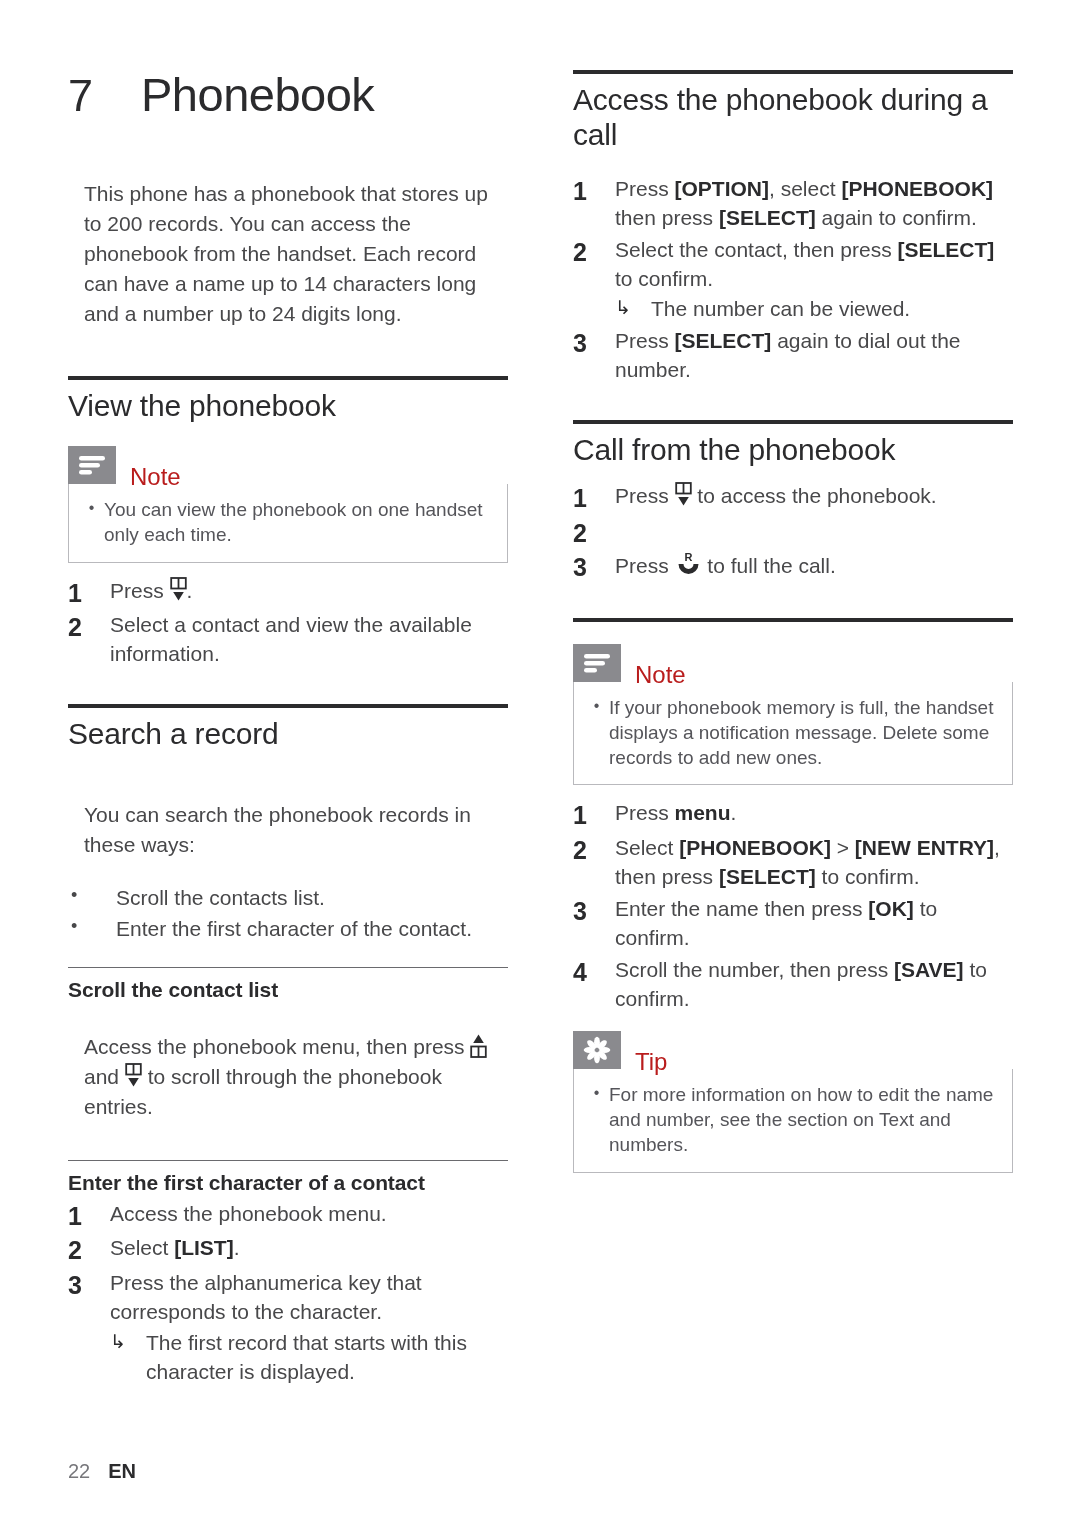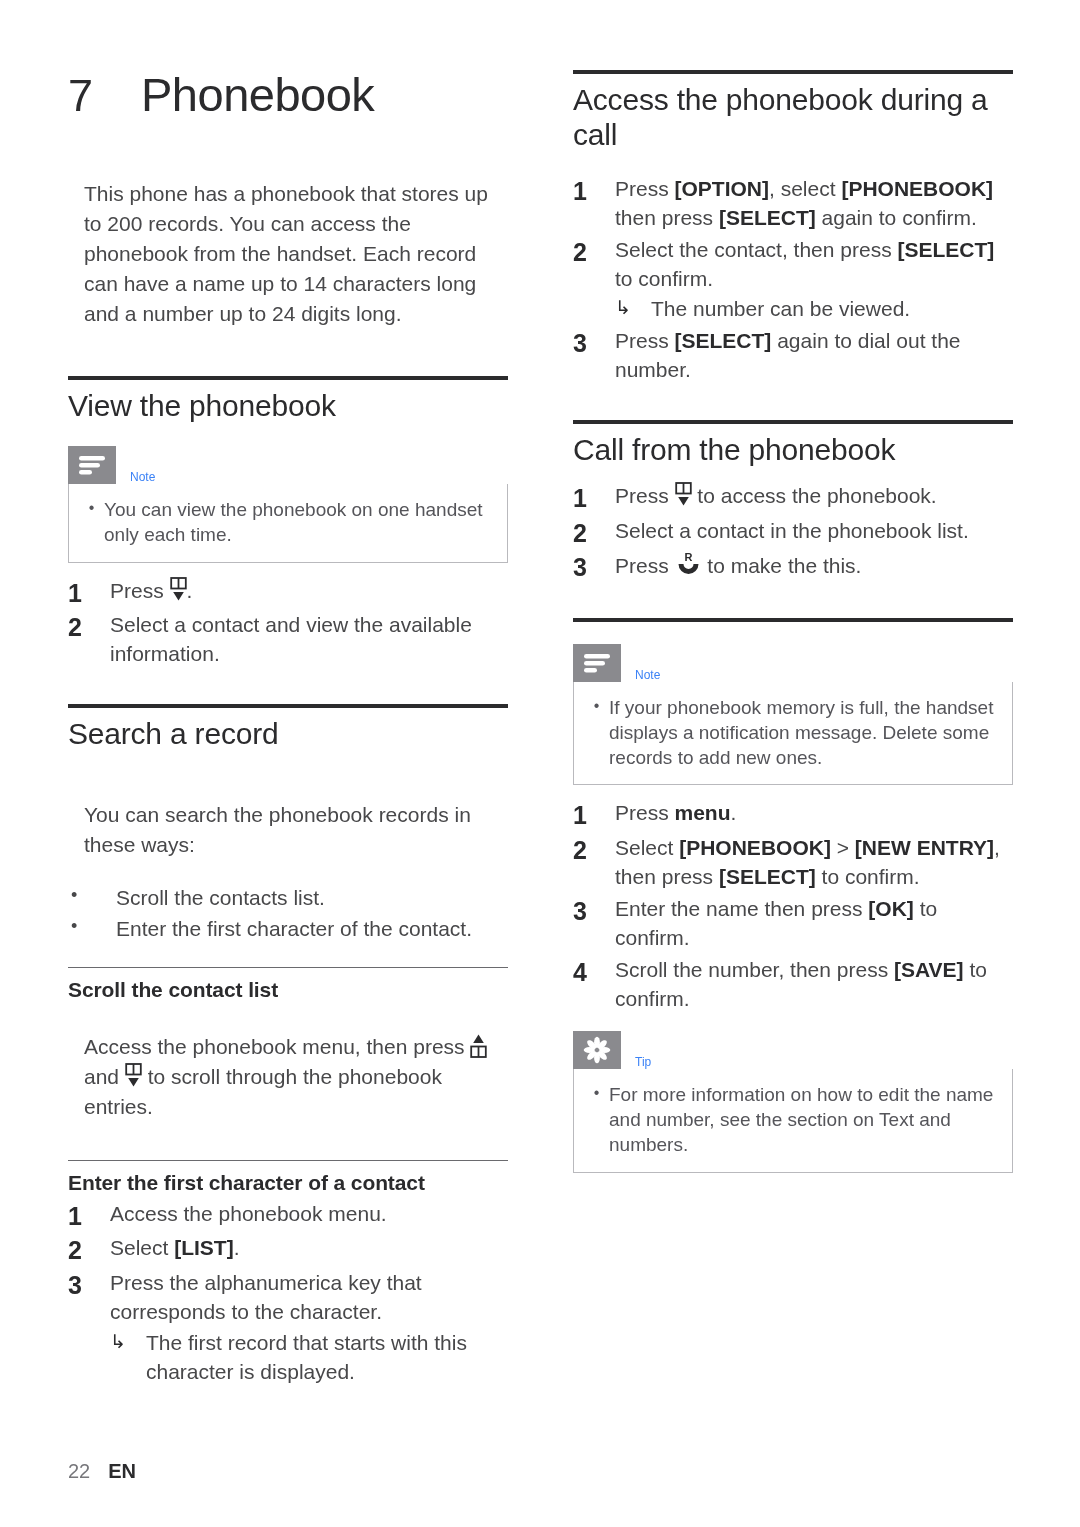--- a/index.html
+++ b/index.html
@@ -166,22 +166,22 @@
   .callout-tab {
     width: 48px;
     height: 38px;
     background: #8a8a8e;
     display: flex;
     align-items: center;
     justify-content: center;
     flex: 0 0 48px;
   }
   .callout-label {
-    font-size: 12px;
-    color: #3b82f6;
+    font-size: 24px;
+    color: #b91c1c;
     font-weight: 300;
     padding-left: 14px;
     margin-top: 24px;
   }
   .callout-box {
     border: 1px solid #b9b9bd;
     border-top: none;
     padding: 13px 14px 14px 10px;
     box-sizing: border-box;
   }
@@ -398,28 +398,27 @@
       <div class="step">
         <div class="step-num">1</div>
         <div class="step-body"><span>Press </span><span class="ico"><svg width="17" height="25" viewBox="0 0 17 25">
                 <rect x="1.2" y="1" width="14.6" height="10.5" fill="none" stroke="#2b2b2d" stroke-width="1.8"></rect>
                 <line x1="8.5" y1="1" x2="8.5" y2="11.5" stroke="#2b2b2d" stroke-width="1.8"></line>
                 <polygon points="3.2,15 13.8,15 8.5,23.5" fill="#2b2b2d"></polygon>
               </svg></span><span> to access the phonebook.</span></div>
       </div>
       <div class="step">
         <div class="step-num">2</div>
-        <div class="step-body">Select a contact in the phonebook list.</div>
       </div>
       <div class="step">
         <div class="step-num">3</div>
         <div class="step-body"><span>Press </span><span class="ico"><svg width="27" height="26" viewBox="0 0 27 26">
                 <text x="13.5" y="10" font-family="Liberation Sans, sans-serif" font-size="11" font-weight="700" fill="#2b2b2d" text-anchor="middle">R</text>
                 <path d="M3.5 13 A10 10 0 0 0 23.5 13 L18.5 13 A5 5 0 0 1 8.5 13 Z" fill="#2b2b2d"></path>
-              </svg></span><span> to make the this.</span></div>
+              </svg></span><span> to full the call.</span></div>
       </div>
     </div>
 
     <div class="gap-lg"></div>
 
     <div class="rule-thick"></div>
 
     <div class="gap-md"></div>
 
     <div class="callout">

